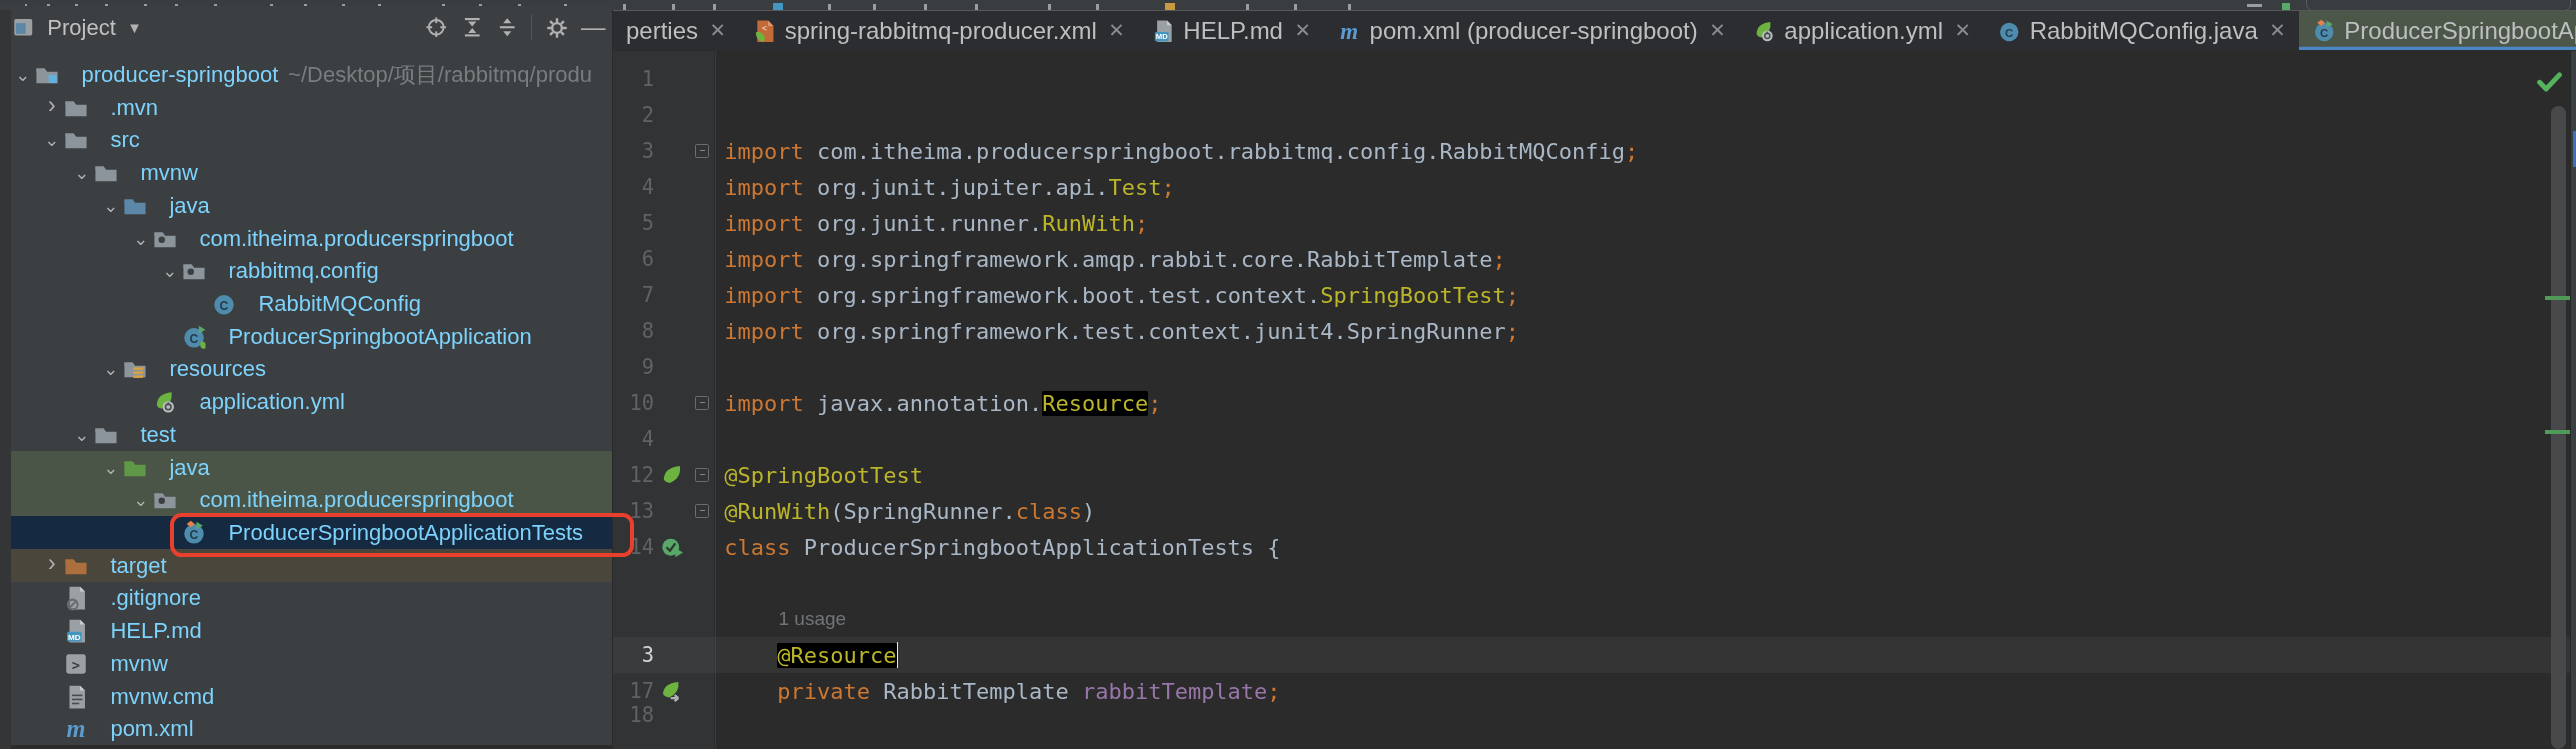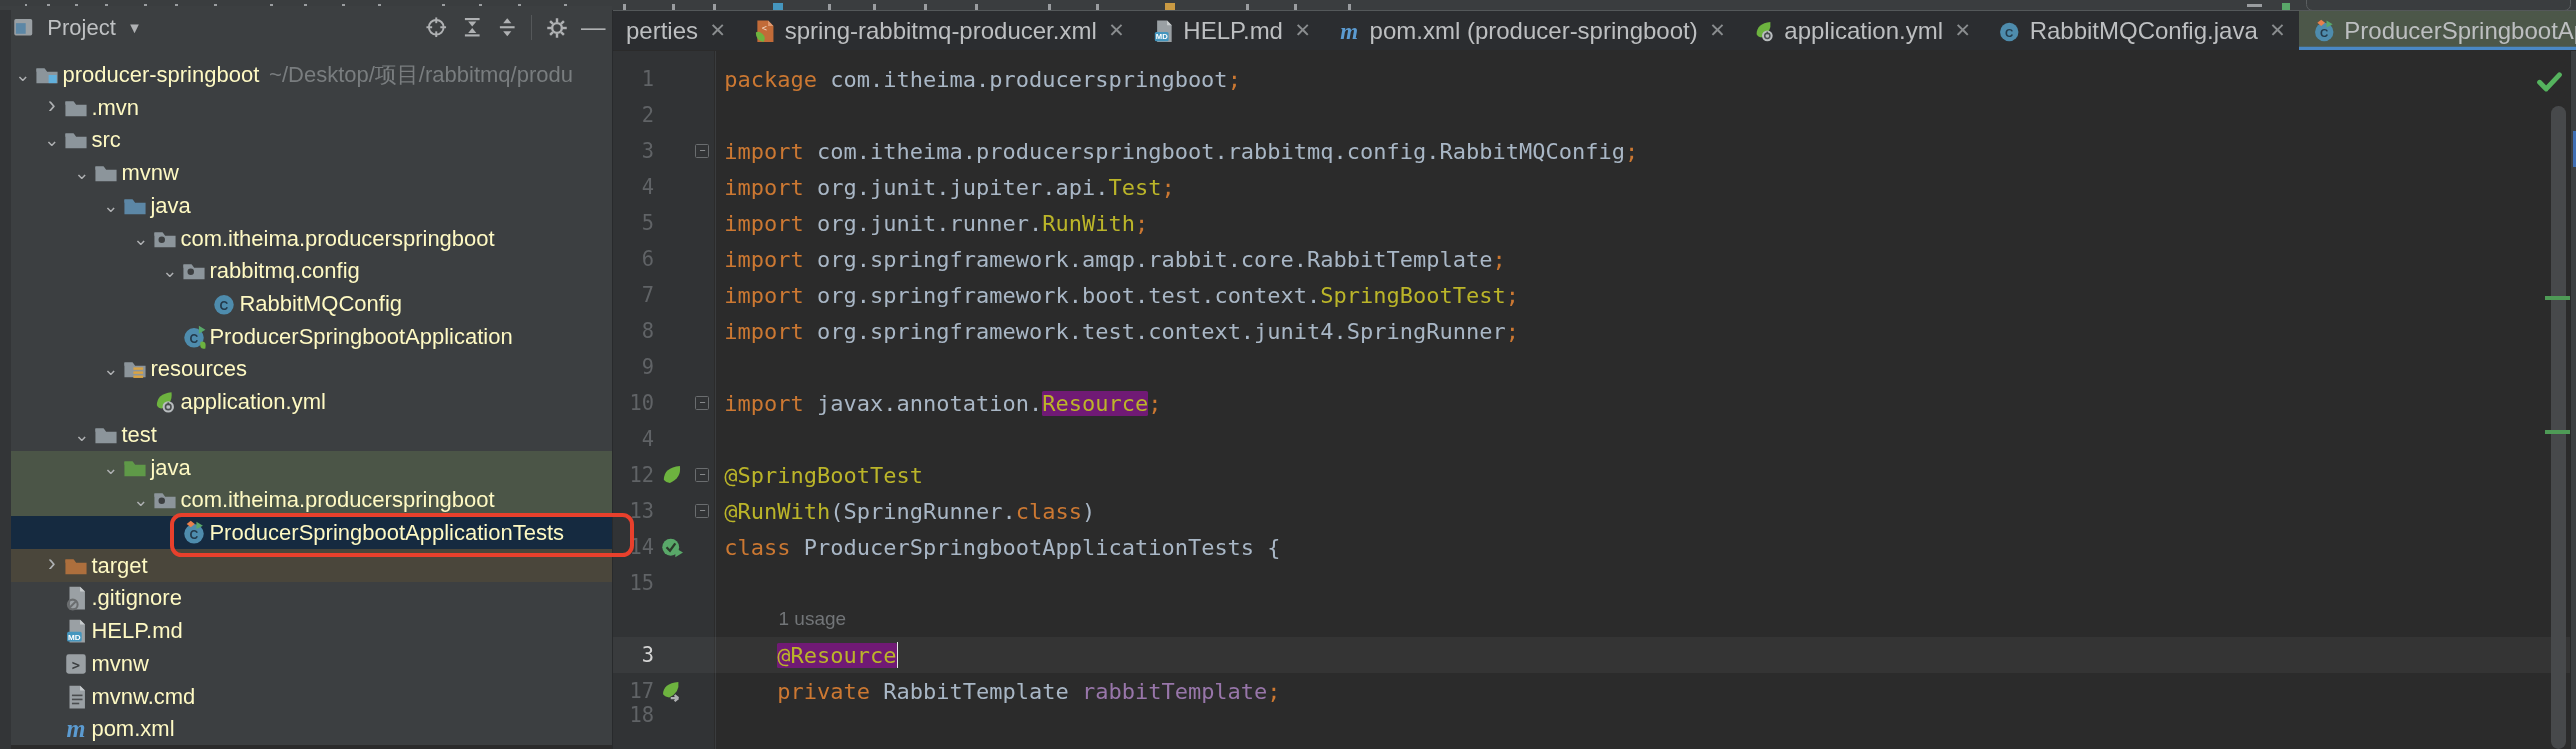--- a/index.html
+++ b/index.html
@@ -16,21 +16,21 @@
   #project-panel{left:0;top:6px;width:612px;height:739px;background:#3C3F41;overflow:hidden;text-decoration:underline;}
   #left-stripe{left:0;top:9.8px;width:11.4px;height:739px;background:#333537;}
   #panel-header{position:absolute;left:0;top:0;width:612px;height:43px;display:flex;align-items:center;}
   #panel-header .title{color:#BFC1C3;font-size:22px;margin-left:11.4px;}
   .hdr-icons{position:absolute;right:3.3px;top:0;height:43px;display:flex;align-items:center;gap:11.4px;}
   .hdr-divider{width:0.8px;height:24.5px;background:#55585A;}
   .tree{position:absolute;left:0;top:52px;width:612px;}
   .trow{position:absolute;left:11.4px;width:600px;height:33px;display:flex;align-items:center;white-space:nowrap;}
   .trow .chev{width:23px;display:inline-flex;justify-content:center;color:#AFB1B3;font-size:18px;flex:0 0 23px;}
   .trow .ticon{width:28px;flex:0 0 28px;display:inline-flex;align-items:center;}
-  .trow .tlabel{color:#fef9c3;font-size:22px;margin-left:0;text-align:center;}
+  .trow .tlabel{color:#7dd3fc;font-size:22px;margin-left:19px;text-align:center;}
   .trow .tpath{color:#797D7F;font-size:22px;margin-left:9.8px;}
   .row-green{background:#4B5547;}
   .row-selected{background:#152A40;}
   .row-olive{background:#4A463B;}
   #red-annotation{left:170px;top:513px;width:456px;height:36px;border:4.1px solid #E8402C;border-radius:11.4px;z-index:60;}
   #splitter{left:612px;top:9.8px;width:1.6px;height:739px;background:#282A2C;}
 
   
   #tab-topline{left:613px;top:9.8px;width:1963px;height:1.6px;background:#54585A;}
   #tab-bar{left:613px;top:11.4px;width:1963px;height:39px;background:#2B2D30;display:flex;align-items:stretch;}
@@ -48,21 +48,21 @@
   .lnum{width:41px;flex:0 0 41px;text-align:right;color:#606366;
         font-family:"DejaVu Sans Mono",monospace;font-size:20.4px;}
   .lnum.cur{color:#D4D4D4;}
   .gicon{width:36px;flex:0 0 36px;display:flex;justify-content:center;align-items:center;}
   .gfold{width:24.5px;flex:0 0 24.5px;display:flex;justify-content:center;align-items:center;}
   .fold-box{width:12.3px;height:12.3px;border:0.8px solid #6A6D6F;border-radius:1.6px;color:#9DA0A2;
             font-size:10.6px;line-height:10.6px;text-align:center;background:#313335;}
   .codetext{font-family:"DejaVu Sans Mono",monospace;font-size:22px;white-space:pre;padding-left:9.8px;}
   .tk-kw{color:#CC7832;} .tk-pl{color:#A9B7C6;} .tk-an{color:#BBB529;}
   .tk-fl{color:#9876AA;} .tk-sm{color:#CC7832;}
-  .tk-hl{background:#701a75;border-radius:1.6px;}
+  .tk-hl{background:#000000;border-radius:1.6px;}
   .caret{display:inline-block;width:1.6px;height:26px;background:#E8E8E8;vertical-align:-4.9px;}
   .inlay{font-family:"Liberation Sans",sans-serif;font-size:19px;color:#727578;padding-left:64px;}
 
   
   #inspect-check{left:2533px;top:65px;}
   #scroll-thumb{left:2551px;top:106px;width:14.7px;height:643px;background:#47494B;border-radius:7.4px;}
   .stripe-tick{position:absolute;left:2545px;width:24.5px;height:4.1px;background:#4E9A56;}
   #right-stripe{left:2570px;top:51px;width:5.7px;height:698px;background:#3C3F41;border-left:0.8px solid #272929;}
   #right-blue-mark{left:2573px;top:131px;width:3.3px;height:36px;background:#3F6FB5;}
 </style>
@@ -468,21 +468,20 @@
     <div class="crow" style="top: 601px;">
       <span class="lnum"></span>
       <span class="gicon"></span>
       <span class="gfold"></span>
       <span class="inlay">1 usage</span>
     </div>
     <div class="crow" style="top: 61px;">
       <span class="lnum">1</span>
       <span class="gicon"></span>
       <span class="gfold"></span>
-      <span class="codetext"><span class="tk-kw">package</span><span class="tk-pl"> com.itheima.producerspringboot</span><span class="tk-sm">;</span></span>
     </div>
     <div class="crow" style="top: 97px;">
       <span class="lnum">2</span>
       <span class="gicon"></span>
       <span class="gfold"></span>
       <span class="codetext"></span>
     </div>
     <div class="crow" style="top: 133px;">
       <span class="lnum">3</span>
       <span class="gicon"></span>
@@ -565,26 +564,20 @@
       <span class="lnum">14</span>
       <span class="gicon">
         <svg width="24.5" height="24.5" viewBox="0 0 32 32">
           <circle cx="14" cy="16" r="11" fill="#59A869"></circle>
           <path d="M8.5 16 L13 20.5 L20 11" fill="none" stroke="#2B3B2B" stroke-width="3"></path>
           <polygon points="20,17 30,23 20,29" fill="#59A869"></polygon>
         </svg>
       </span>
       <span class="gfold"></span>
       <span class="codetext"><span class="tk-kw">class</span><span class="tk-pl"> ProducerSpringbootApplicationTests {</span></span>
-    </div>
-    <div class="crow" style="top: 565px;">
-      <span class="lnum">15</span>
-      <span class="gicon"></span>
-      <span class="gfold"></span>
-      <span class="codetext"></span>
     </div>
     <div class="crow" style="top: 637px;">
       <span class="lnum cur">3</span>
       <span class="gicon"></span>
       <span class="gfold"></span>
       <span class="codetext"><span class="tk-pl">    </span><span class="tk-an tk-hl">@Resource</span><span class="caret"></span></span>
     </div>
     <div class="crow" style="top: 673px;">
       <span class="lnum">17</span>
       <span class="gicon">

